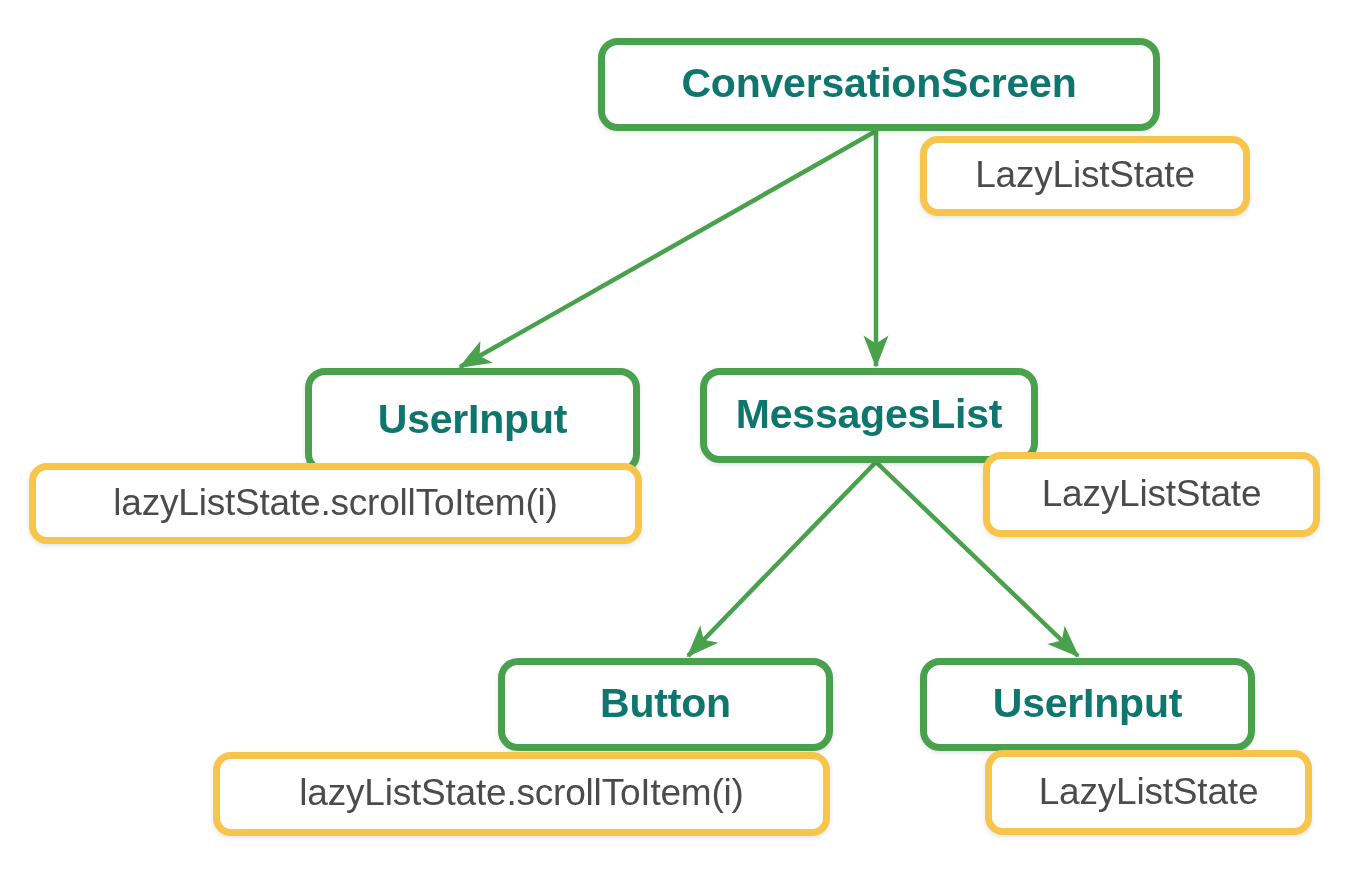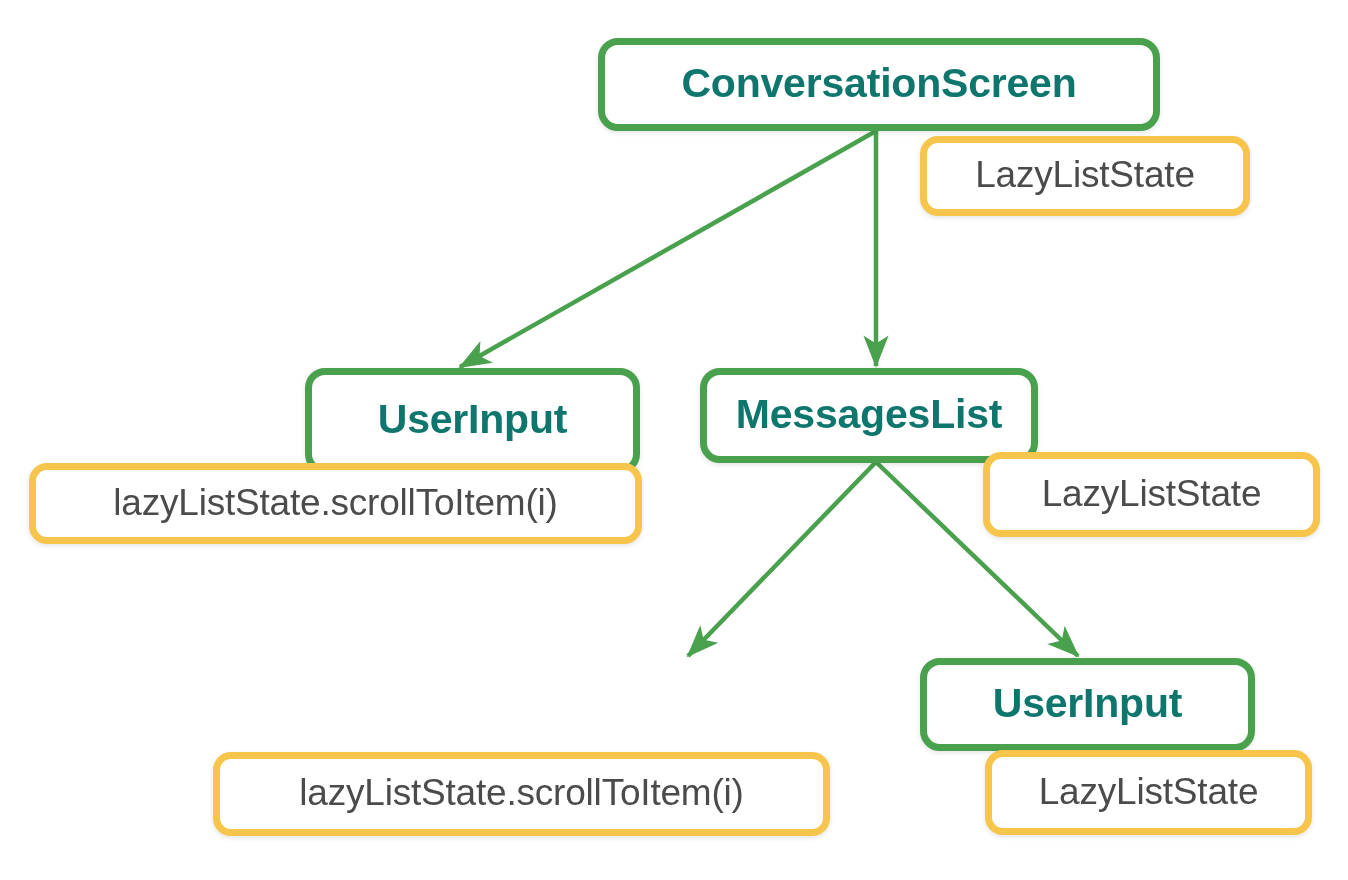--- a/index.html
+++ b/index.html
@@ -100,20 +100,23 @@
   </div>
 
   <div class="node node-composable" id="node-userinput">
     <span class="node-label">UserInput</span>
   </div>
 
   <div class="node node-composable" id="node-messageslist">
     <span class="node-label">MessagesList</span>
   </div>
 
+  <div class="node node-composable" id="node-button">
+    <span class="node-label">Button</span>
+  </div>
 
   <div class="node node-composable" id="node-lazycolumn">
     <span class="node-label">UserInput</span>
   </div>
 
   <div class="node node-state" id="state-conversationscreen">
     <span class="node-label">LazyListState</span>
   </div>
 
   <div class="node node-state" id="state-userinput">

